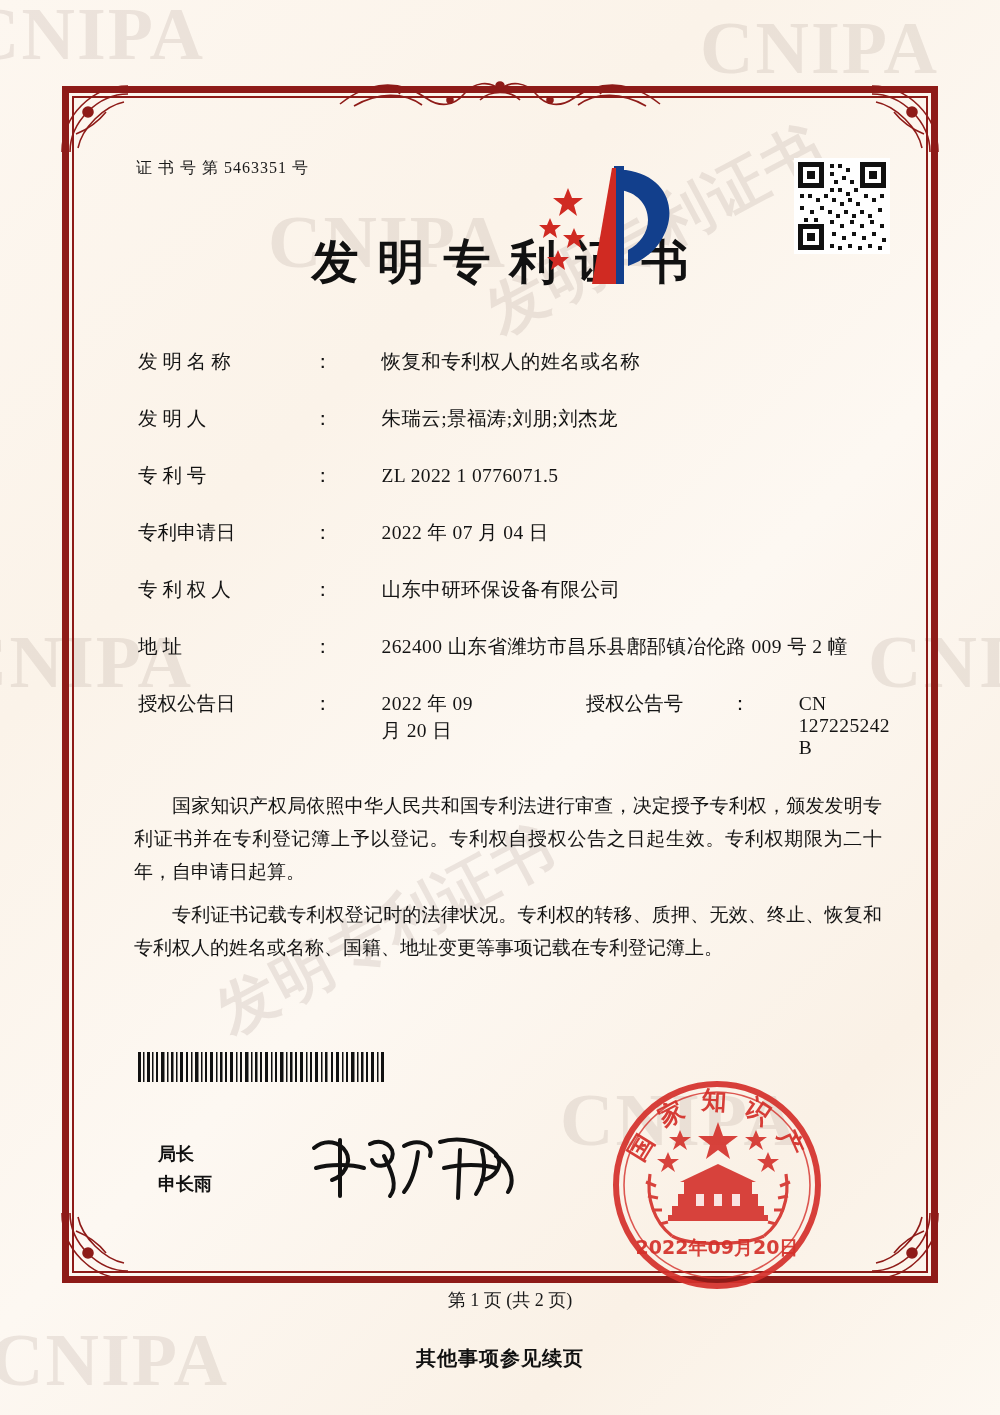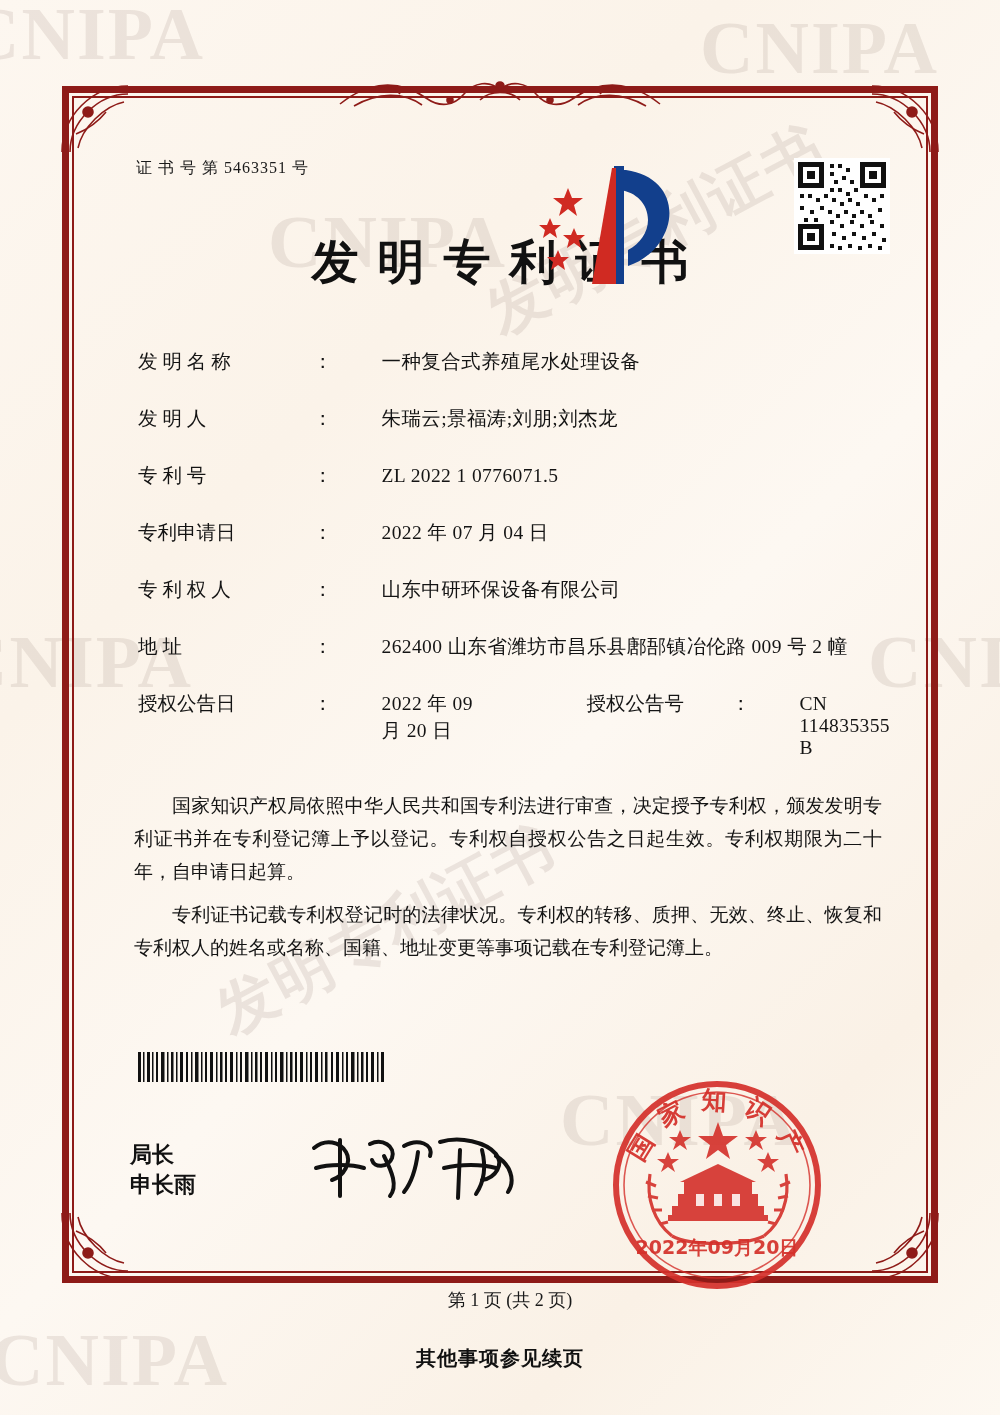--- a/index.html
+++ b/index.html
@@ -180,24 +180,24 @@
     position: absolute;
     left: 138px;
     top: 1052px;
     width: 250px;
     height: 30px;
   }
 
   
   .sig-block {
     position: absolute;
-    left: 130px;
+    left: 158px;
     top: 1140px;
-    font-family: Liberation Sans, sans-serif;
-    font-size: 22px;
+    font-family: Liberation Mono, monospace;
+    font-size: 18px;
     color: #111;
     line-height: 30px;
     font-weight: bold;
   }
   .sig-script {
     position: absolute;
     left: 300px;
     top: 1120px;
     width: 230px;
     height: 90px;
@@ -407,21 +407,21 @@
       </svg>
     </div>
 
     <div class="title">发明专利证书</div>
 
     <div class="fields">
 
       <div class="field-row">
         <span class="field-label">发 明 名 称</span>
         <span class="field-colon">：</span>
-        <span class="field-value">一种复合式养殖尾水处理设备</span>
+        <span class="field-value">恢复和专利权人的姓名或名称</span>
       </div>
 
       <div class="field-row">
         <span class="field-label">发 明 人</span>
         <span class="field-colon">：</span>
         <span class="field-value">朱瑞云;景福涛;刘朋;刘杰龙</span>
       </div>
 
       <div class="field-row">
         <span class="field-label">专 利 号</span>
@@ -446,21 +446,21 @@
         <span class="field-colon">：</span>
         <span class="field-value">262400 山东省潍坊市昌乐县鄌郚镇冶伦路 009 号 2 幢</span>
       </div>
 
       <div class="field-row two-col">
         <span class="field-label tight">授权公告日</span>
         <span class="field-colon">：</span>
         <span class="field-value">2022 年 09 月 20 日</span>
         <span class="second-label">授权公告号</span>
         <span class="field-colon">：</span>
-        <span class="field-value">CN 114835355 B</span>
+        <span class="field-value">CN 127225242 B</span>
       </div>
 
     </div>
 
     <div class="paragraphs">
       <p>国家知识产权局依照中华人民共和国专利法进行审查，决定授予专利权，颁发发明专利证书并在专利登记簿上予以登记。专利权自授权公告之日起生效。专利权期限为二十年，自申请日起算。</p>
       <p>专利证书记载专利权登记时的法律状况。专利权的转移、质押、无效、终止、恢复和专利权人的姓名或名称、国籍、地址变更等事项记载在专利登记簿上。</p>
     </div>
 
   </div>

